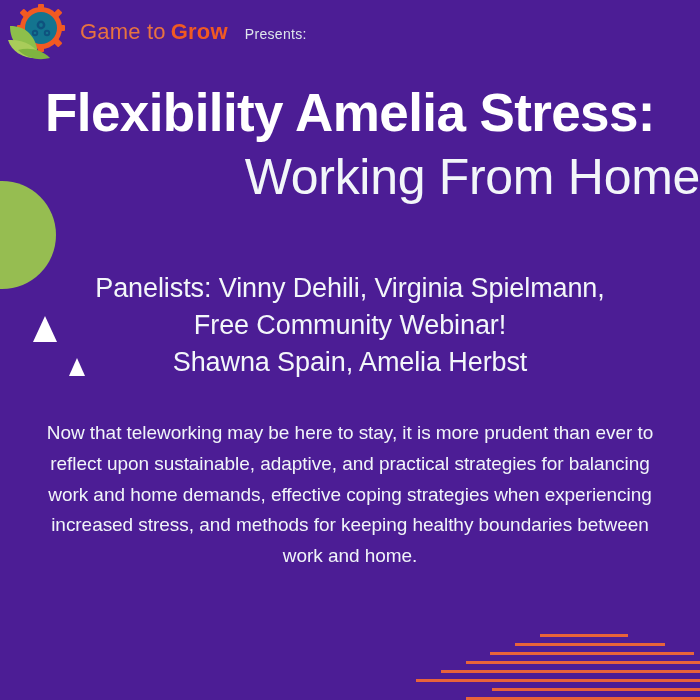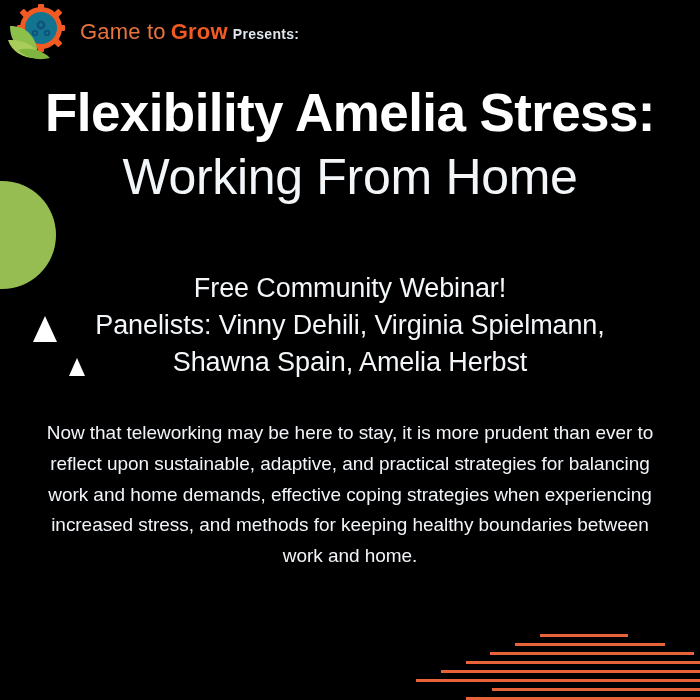--- a/index.html
+++ b/index.html
@@ -4,21 +4,21 @@
 <style>
   * { margin:0; padding:0; box-sizing:border-box; }
   html, body {
     width:700px; height:700px;
     overflow:hidden;
     font-family:"Liberation Sans", sans-serif;
   }
   #poster {
     position:relative;
     width:700px; height:700px;
-    background:#000000;
+    background:#4c1d95;
     overflow:hidden;
   }
 
   
   #green-circle {
     position:absolute;
     left:-52px; top:181px;
     width:108px; height:108px;
     border-radius:50%;
     background:#96bd51;
@@ -69,44 +69,44 @@
   .brand-bold {
     font-size:22px;
     font-weight:700;
     color:#f15a22;
     margin-left:5px;
     letter-spacing:.2px;
     text-align:center;
   }
   .brand-presents {
     font-size:14px;
-    font-weight:700;
+    font-weight:400;
     color:#dfe6ec;
-    margin-left:5px;
+    margin-left:17px;
     letter-spacing:.3px;
   }
 
   
   #title-line-1 {
     position:absolute;
     left:0; top:86px;
     width:700px;
     text-align:center;
     font-size:53px;
     font-weight:700;
     color:#ffffff;
     letter-spacing:-0.6px;
     line-height:1.0;
     z-index:4;
   }
   #title-line-2 {
     position:absolute;
     left:0; top:152px;
     width:700px;
-    text-align:center;
+    text-align:right;
     font-size:50px;
     font-weight:300;
     color:#f2f6f9;
     letter-spacing:-0.3px;
     line-height:1.0;
     z-index:4;
   }
 
   
   .tri {
@@ -207,22 +207,22 @@
     </div>
   </div>
 
   <div id="title-line-1">Flexibility Amelia Stress:</div>
   <div id="title-line-2">Working From Home</div>
 
   <div class="tri" id="triangle-large"></div>
   <div class="tri" id="triangle-small"></div>
 
   <div id="webinar-block">
+    <div class="webinar-line">Panelists: Vinny Dehili, Virginia Spielmann,</div>
     <div class="webinar-line">Free Community Webinar!</div>
-    <div class="webinar-line">Panelists: Vinny Dehili, Virginia Spielmann,</div>
     <div class="webinar-line">Shawna Spain, Amelia Herbst</div>
   </div>
 
   <div id="description">Now that teleworking may be here to stay, it is more prudent than ever to reflect upon sustainable, adaptive, and practical strategies for balancing work and home demands, effective coping strategies when experiencing increased stress, and methods for keeping healthy boundaries between work and home.</div>
 
   <div id="pyramid">
       <div class="pline" style="left: 540px; width: 88px; top: 4px; background: rgb(232, 99, 58);"></div>
       <div class="pline" style="left: 515px; width: 150px; top: 13px; background: rgb(232, 99, 58);"></div>
       <div class="pline" style="left: 490px; width: 204px; top: 22px; background: rgb(232, 99, 58);"></div>
       <div class="pline" style="left: 466px; width: 248px; top: 31px; background: rgb(232, 99, 58);"></div>

